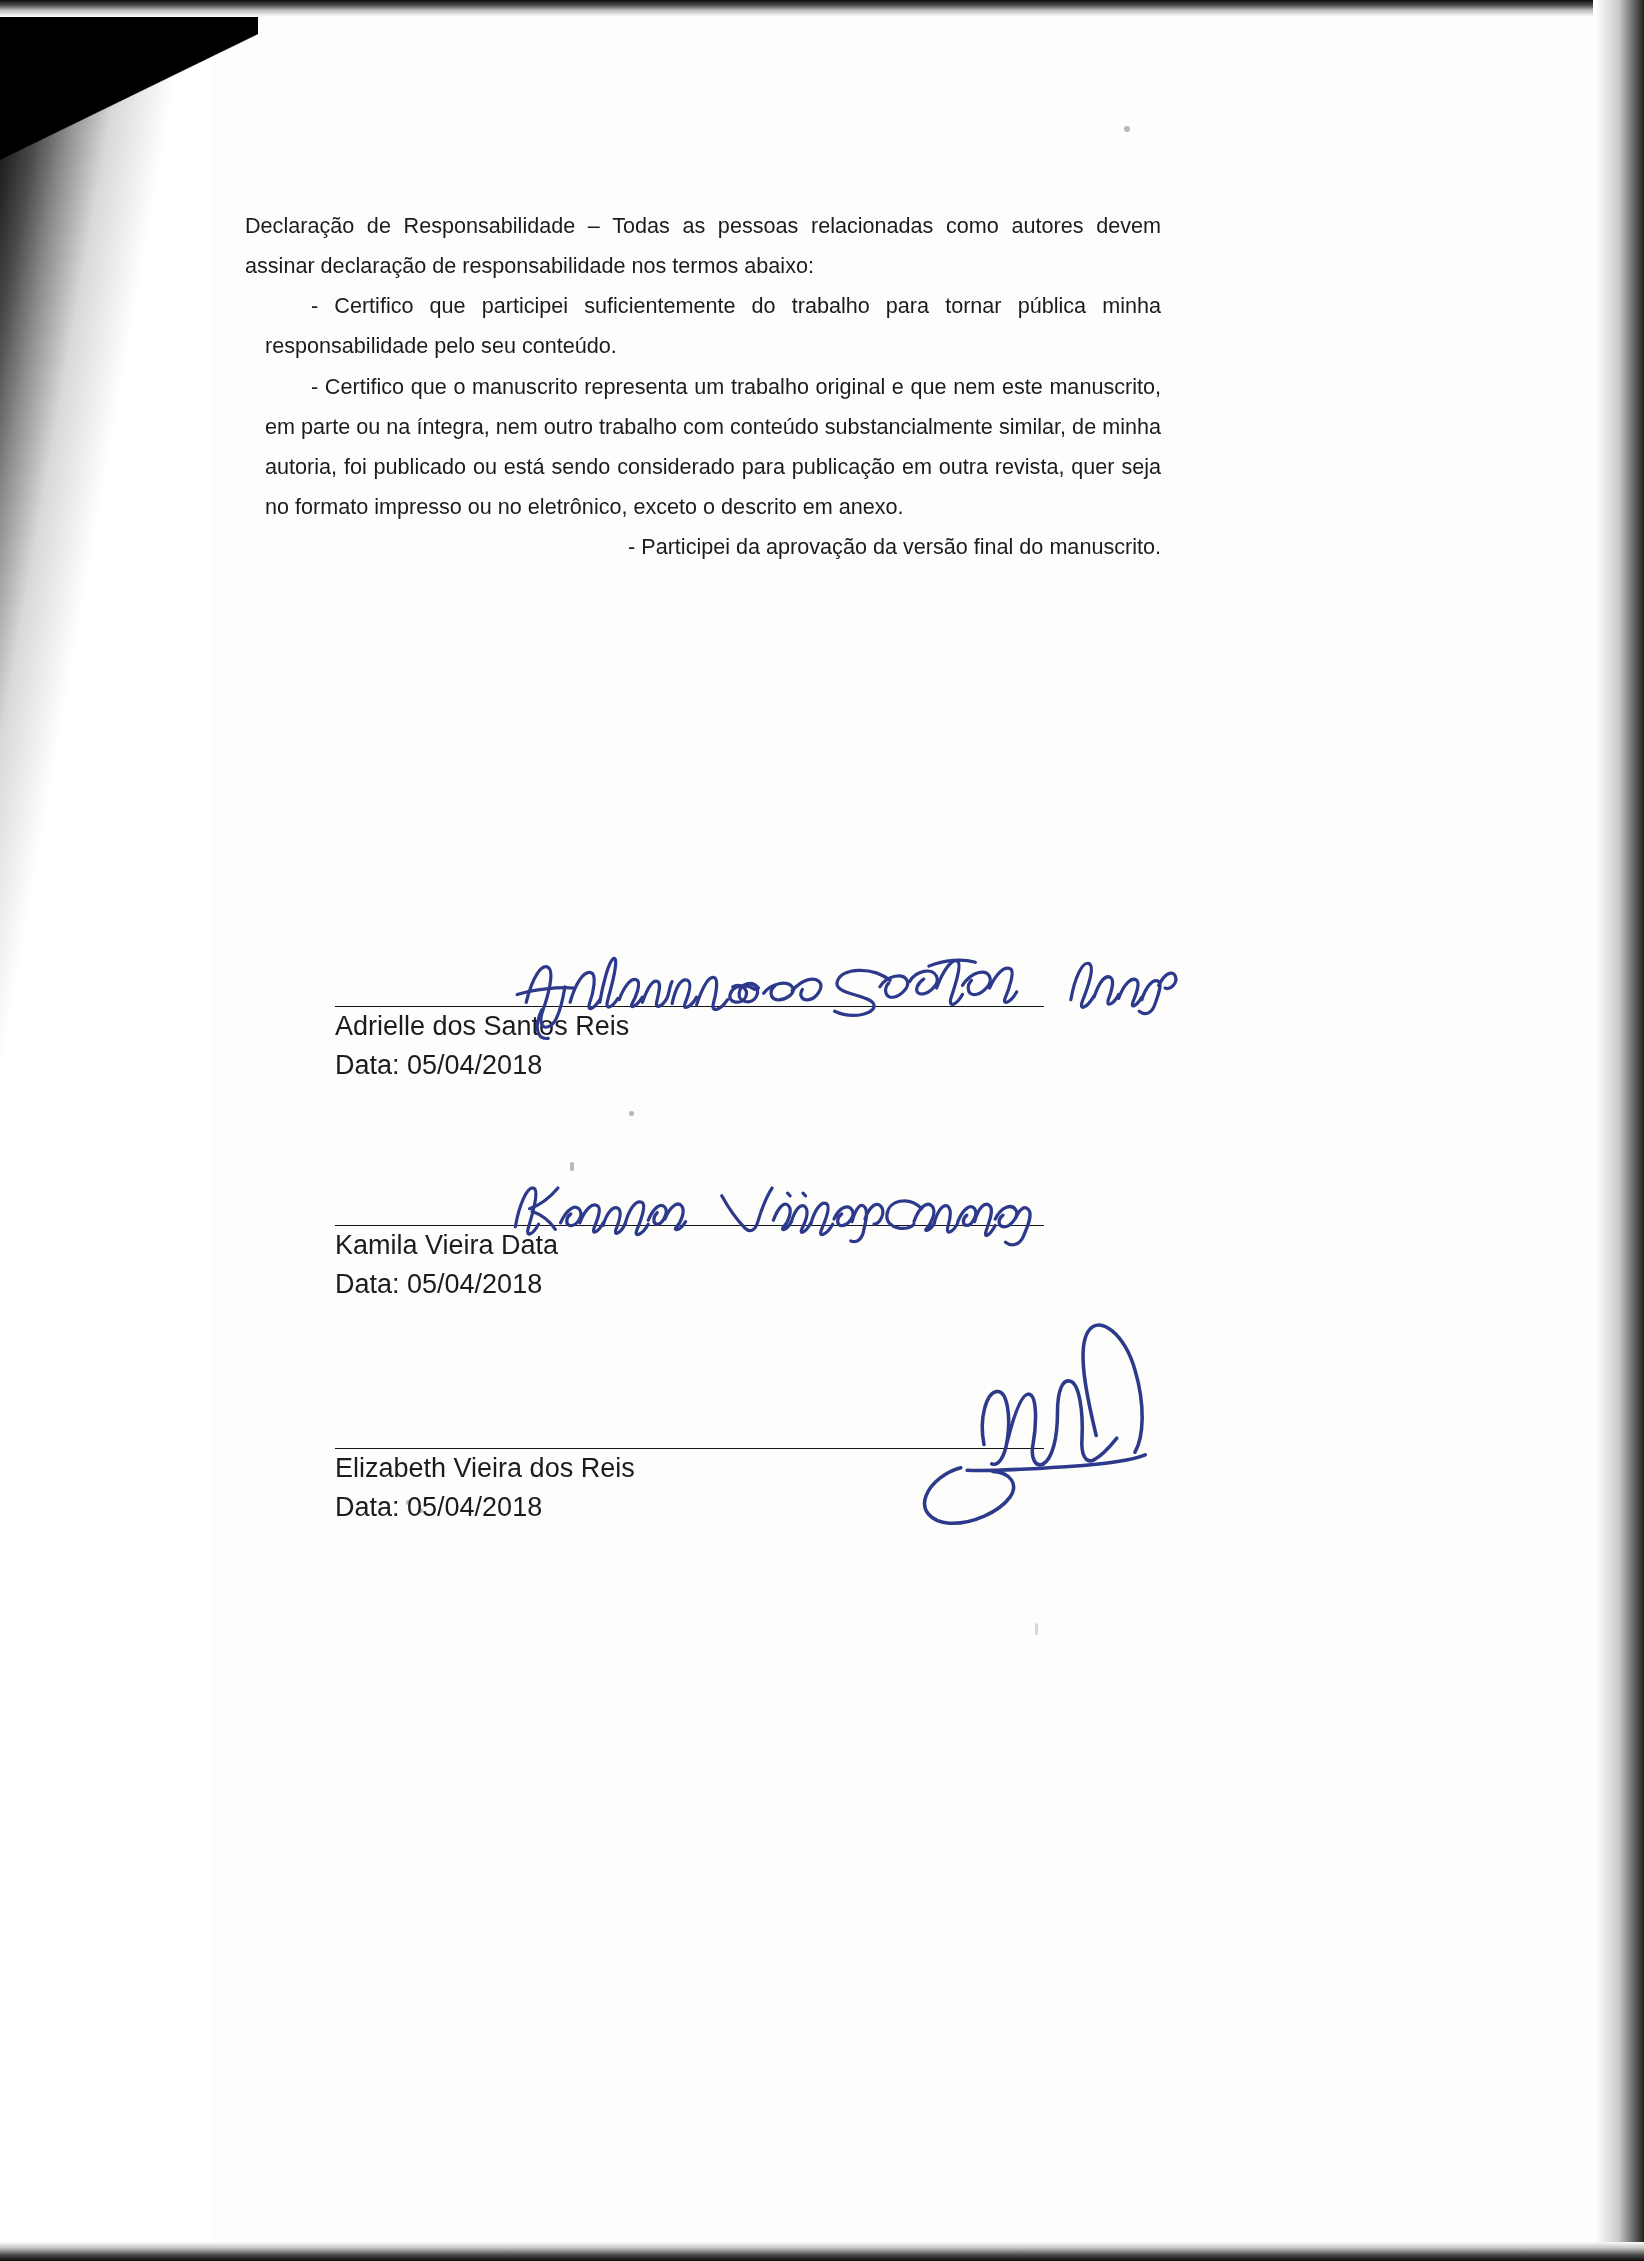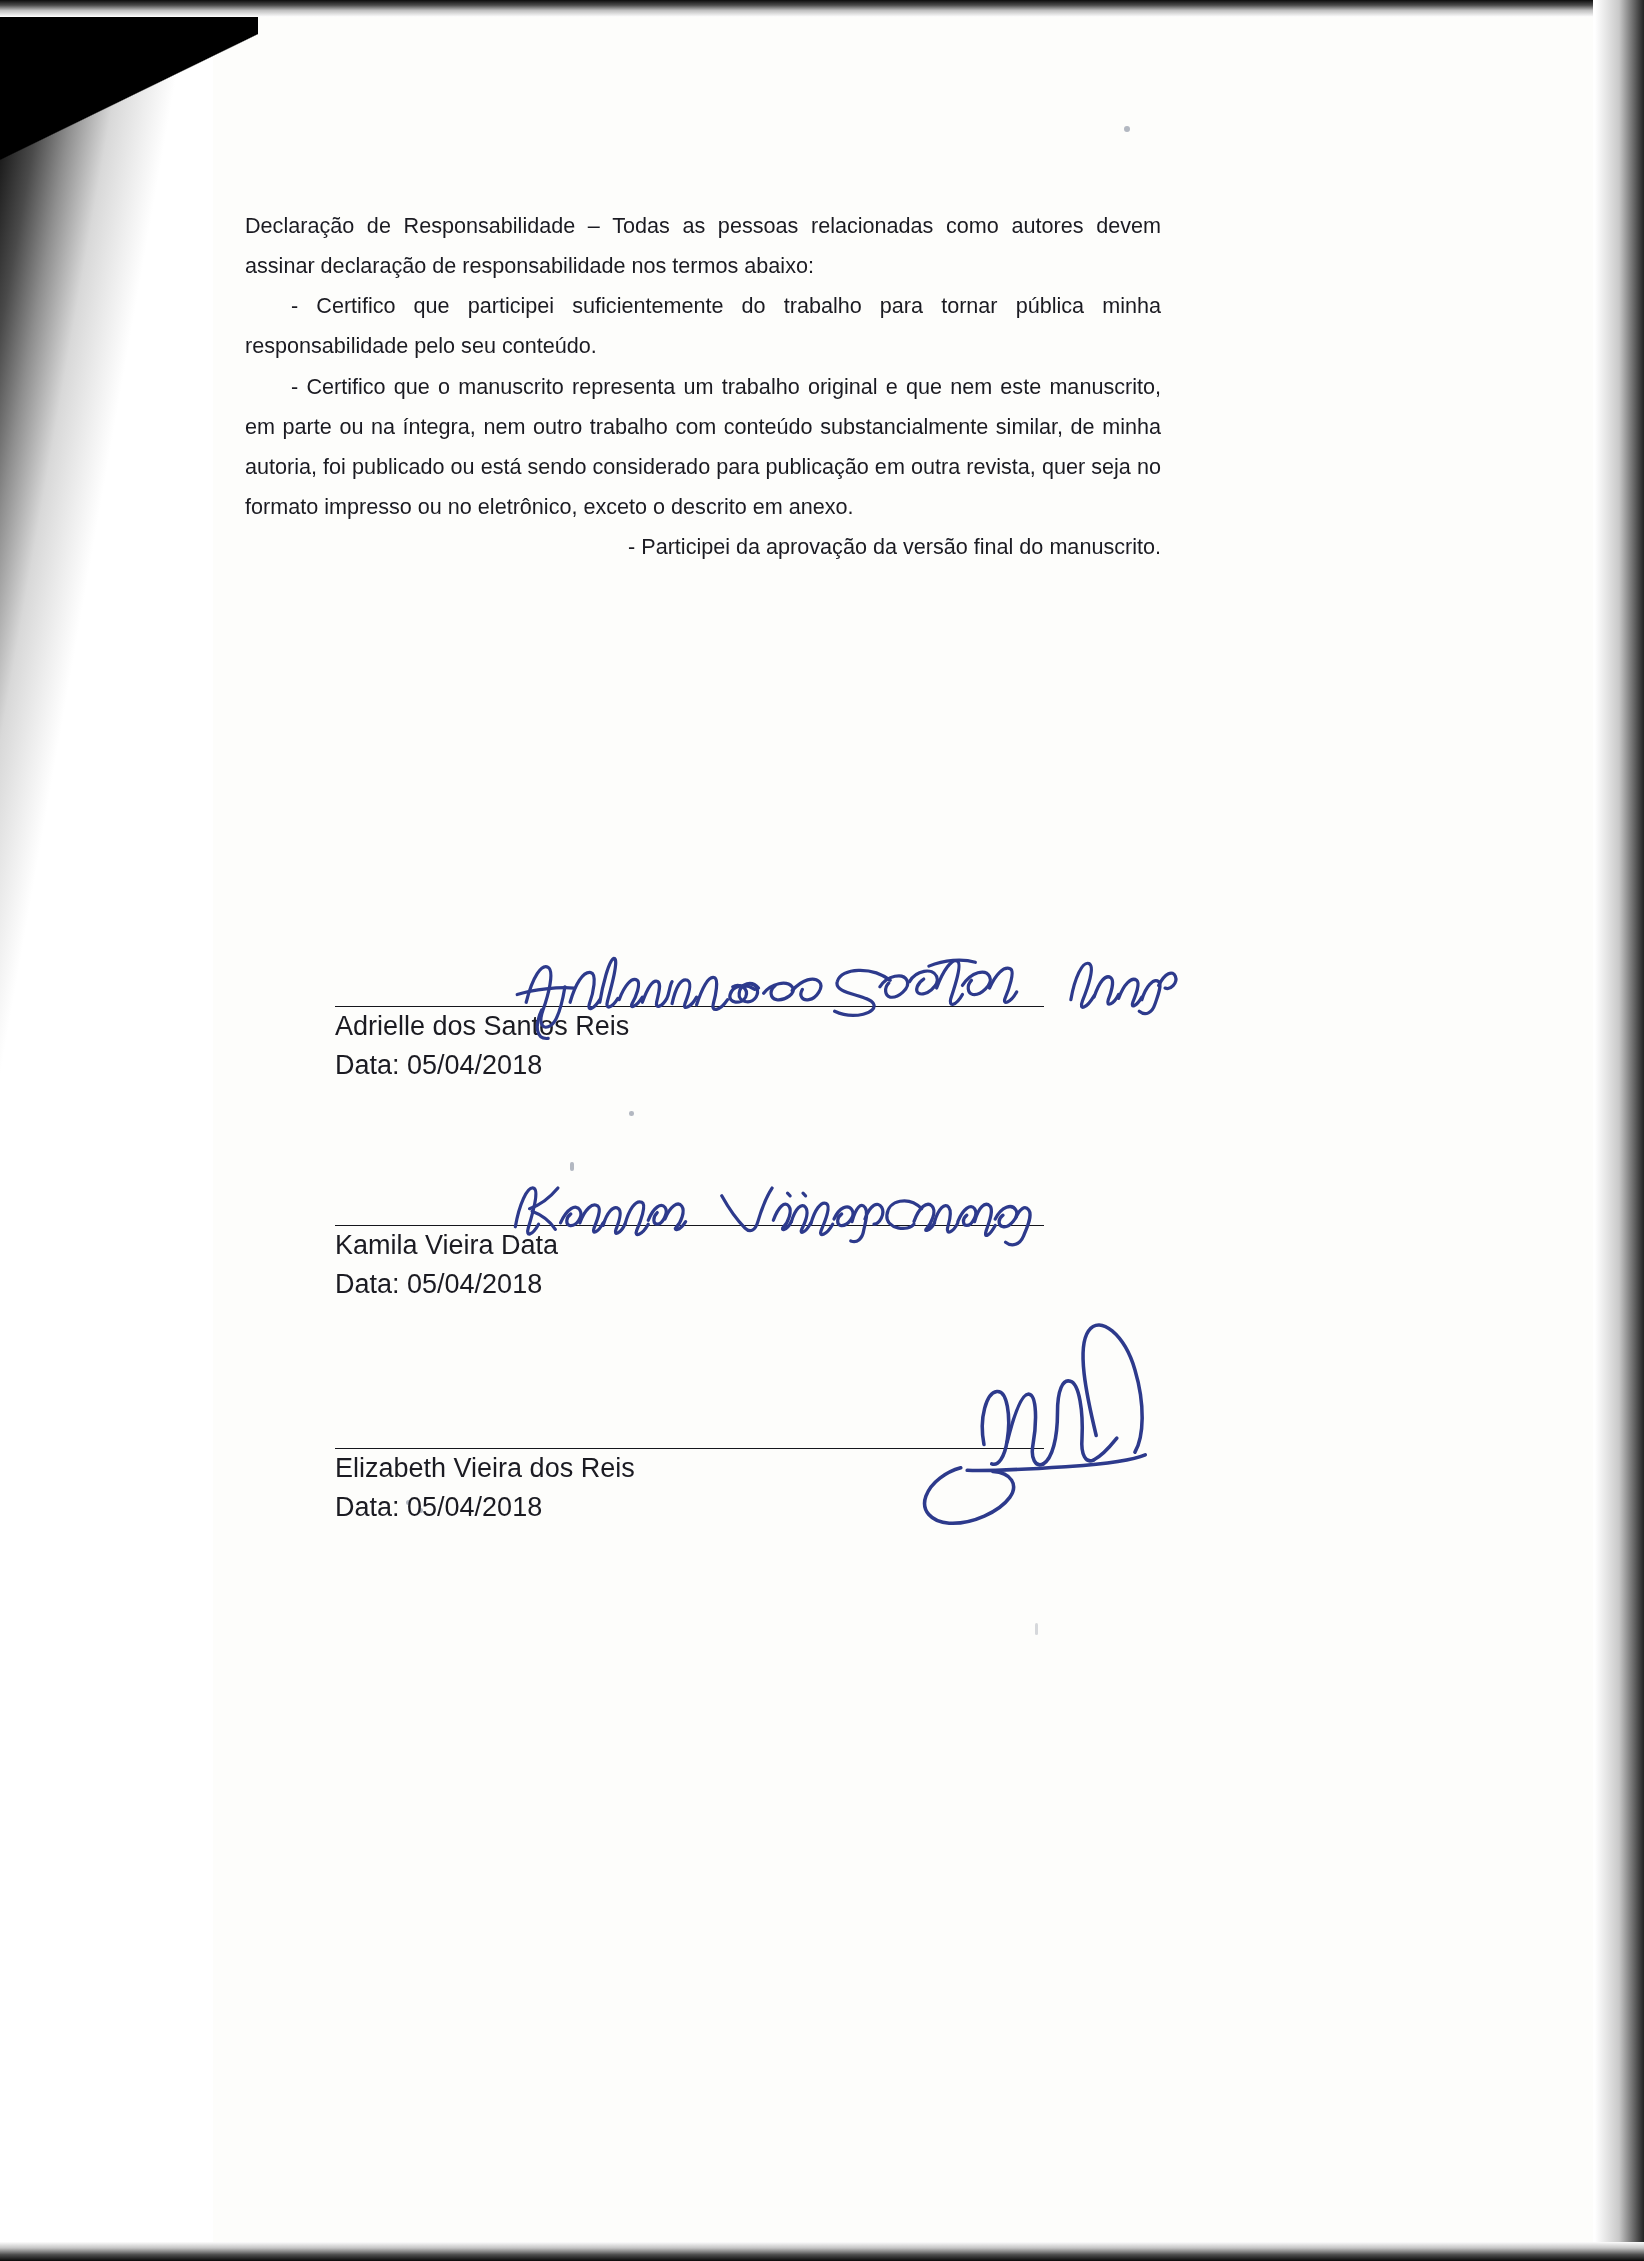--- a/index.html
+++ b/index.html
@@ -70,20 +70,21 @@
     font-size: 21.6px;
     line-height: 1.86;
     text-align: justify;
     color: #1b1b22;
   }
   .doc-body p {
     margin: 0 0 0 0;
   }
   .doc-body p.indent {
     text-indent: 46px;
+    margin-left: 20px;
   }
   .doc-body p.last-left {
     text-align: right;
   }
 
   
   .sig-block {
     position: absolute;
     width: 709px;
     left: 335px;

